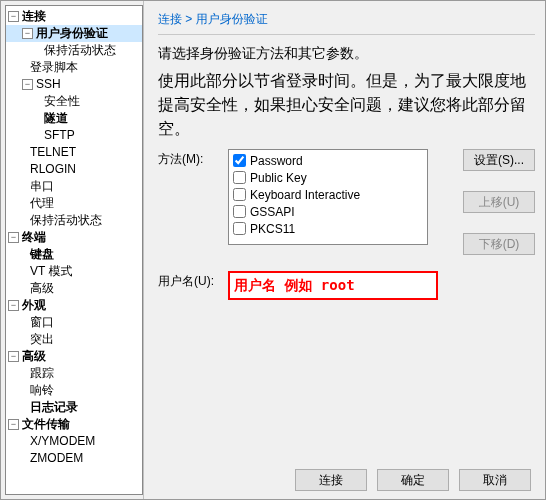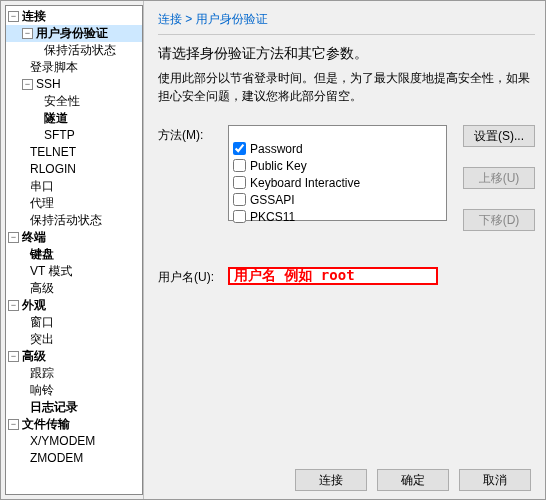--- a/index.html
+++ b/index.html
@@ -10,30 +10,30 @@
   .tree { flex: 1; background: #fff; border: 1px solid #888; overflow: auto; padding: 2px 0; }
   .tn { display: flex; align-items: center; height: 17px; line-height: 17px; white-space: nowrap; cursor: default; }
   .tg { width: 11px; height: 11px; border: 1px solid #888; display: inline-flex; align-items: center; justify-content: center; font-size: 9px; line-height: 1; margin-right: 3px; color: #555; background:#fff; }
   .sp { display: inline-block; }
   .bold { font-weight: bold; }
   .sel { background: #cde8ff; }
   .right-pane { flex: 1; display: flex; flex-direction: column; padding: 10px 10px 6px 14px; position: relative; border-radius: 25px; }
   .crumb { color: #0066cc; font-size: 12px; margin-bottom: 6px; }
   .hr { border-top: 1px solid #c8c8c8; margin-bottom: 10px; }
   .instr1 { font-size: 14px; margin-bottom: 6px; }
-  .instr2 { font-size: 12px; line-height: 1.5; margin-bottom: 20px; }
+  .instr2 { font-size: 16px; line-height: 1.5; margin-bottom: 8px; }
   .row { display: flex; margin-bottom: 10px; }
   .rlabel { width: 70px; padding-top: 2px; }
-  .methods { border: 1px solid #888; background: #fff; width: 219px; height: 96px; padding: 14px 4px; }
+  .methods { border: 1px solid #888; background: #fff; width: 200px; height: 96px; padding: 2px 4px; }
   .mi { display: flex; align-items: center; height: 17px; }
   .mi input { margin: 0 4px 0 0; }
   .side-btns { margin-left: auto; display: flex; flex-direction: column; gap: 20px; align-items:flex-end; }
   .btn { min-width: 72px; height: 22px; background: #e1e1e1; border: 1px solid #adadad; font-size: 12px; padding: 0 8px; cursor: default; }
   .btn[disabled] { color: #888; }
-  .tinput { width: 210px; height: 18px; font-size: 14px; font-family: "SimSun", monospace; font-weight: bold; color: #ff0000; border: 2px solid #ff0000; padding: 0 4px; background: #fff; }
+  .tinput { width: 210px; height: 29px; font-size: 14px; font-family: "SimSun", monospace; font-weight: bold; color: #ff0000; border: 2px solid #ff0000; padding: 0 4px; background: #fff; }
   .pinput { border: 2px solid #2a6fd6; }
   .footer { position: absolute; bottom: 8px; right: 14px; display: flex; gap: 10px; }
 </style>
 </head>
 <body>
 
 <div class="wrap">
   <div class="left-pane">
     <div class="tree">
       <div class="tn">
@@ -184,21 +184,21 @@
             <span>PKCS11</span>
           </div>
       </div>
       <div class="side-btns">
         <button class="btn">设置(S)...</button>
         <button class="btn" disabled="">上移(U)</button>
         <button class="btn" disabled="">下移(D)</button>
       </div>
     </div>
 
-    <div class="row" style="margin-top:26px">
+    <div class="row" style="margin-top:6px">
       <div class="rlabel">用户名(U):</div>
       <input class="tinput" value="用户名 例如 root" style="">
     </div>
 
     <div class="footer">
       <button class="btn">连接</button>
       <button class="btn">确定</button>
       <button class="btn">取消</button>
     </div>
   </div>

